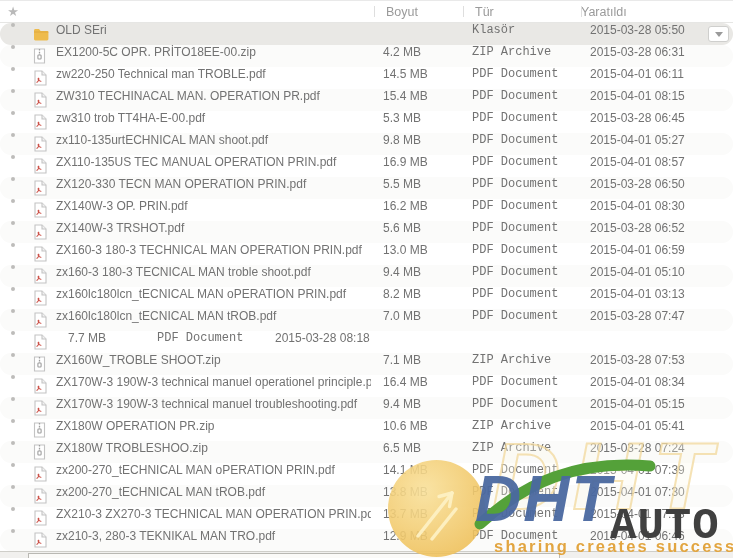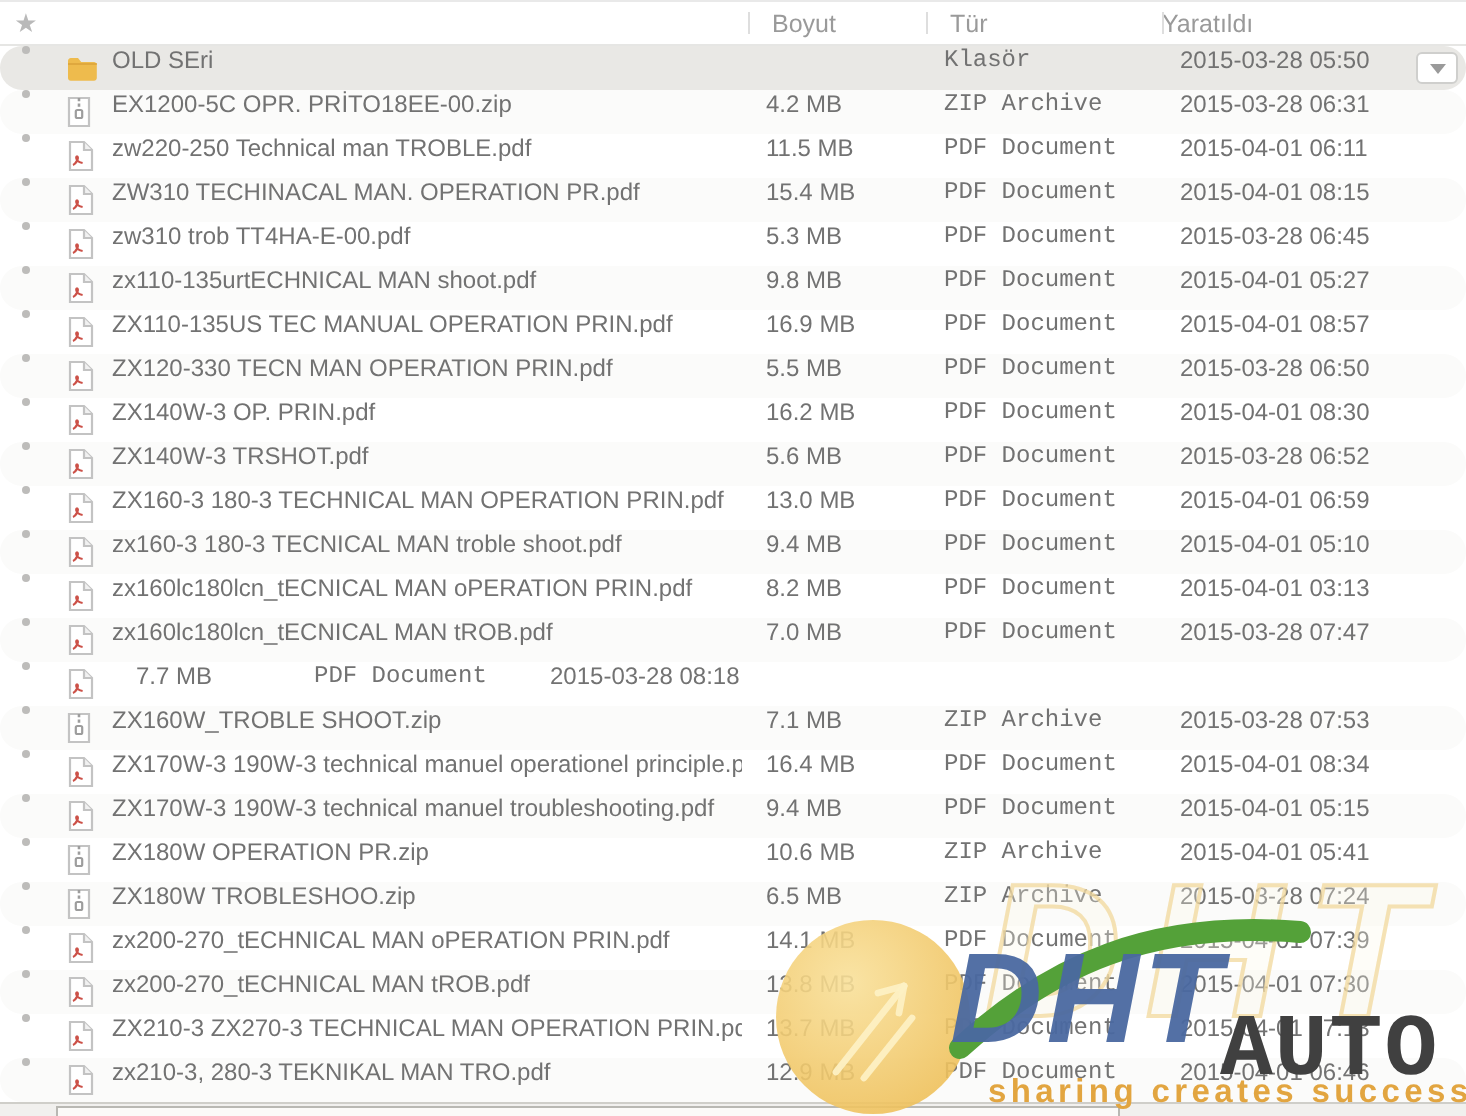--- a/index.html
+++ b/index.html
@@ -127,21 +127,21 @@
         <span class="fav-dot"></span>
       </div>
       <div class="c-icon">
           <svg class="file-svg" width="14" height="16" viewBox="0 0 14 16">
             <path d="M2 1 h7 l4 4 v10 h-11 Z" fill="#ffffff" stroke="#c3c3c3" stroke-width="1.1"></path>
             <path d="M9 1 v4 h4" fill="#f1f1f1" stroke="#c3c3c3" stroke-width="1.1"></path>
             <path d="M3.5 12.5 c1.5-.6 3-3.5 2.2-4.2 -.8-.6-1.4 2.4 2.6 3.2" fill="none" stroke="#cc5148" stroke-width="1.1"></path>
           </svg>
         </div>
       <div class="c-name">zw220-250 Technical man TROBLE.pdf</div>
-      <div class="c-size">11.5 MB</div>
+      <div class="c-size">14.5 MB</div>
       <div class="c-type">PDF Document</div>
       <div class="c-date">2015-04-01 06:11</div>
     </div>
       <div class="row">
       <div class="c-dot">
         <span class="fav-dot"></span>
       </div>
       <div class="c-icon">
           <svg class="file-svg" width="14" height="16" viewBox="0 0 14 16">
             <path d="M2 1 h7 l4 4 v10 h-11 Z" fill="#ffffff" stroke="#c3c3c3" stroke-width="1.1"></path>

